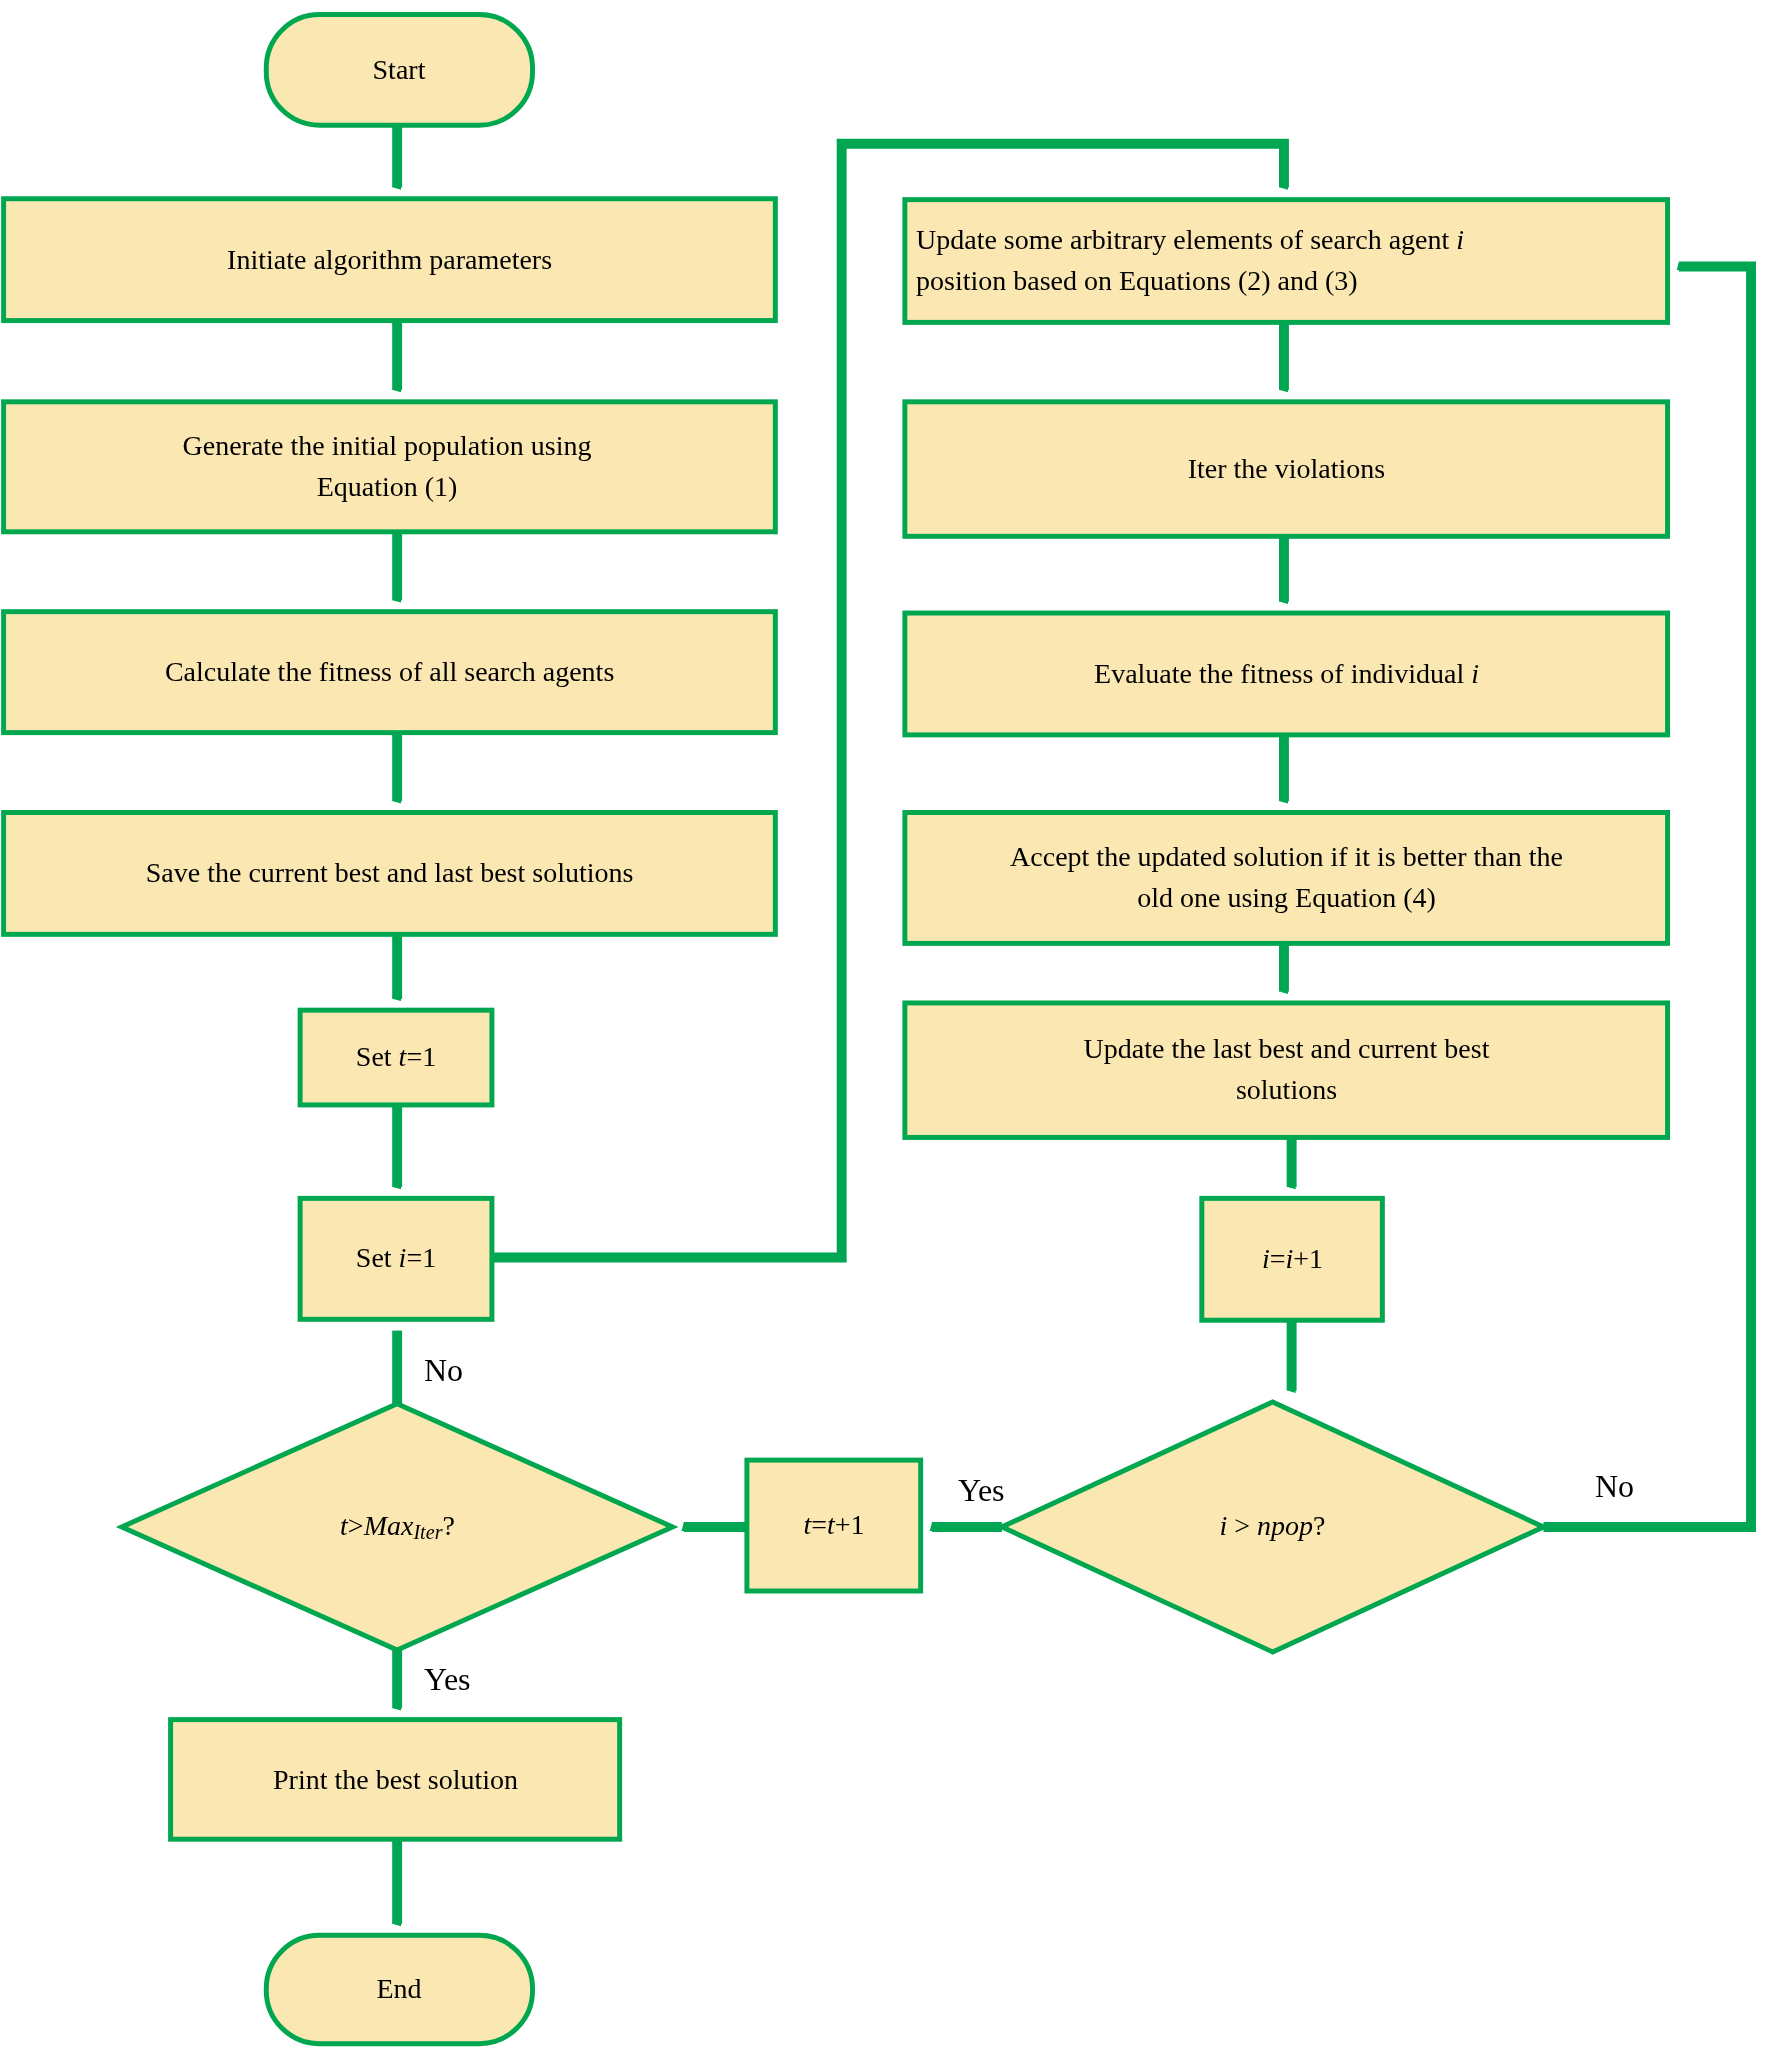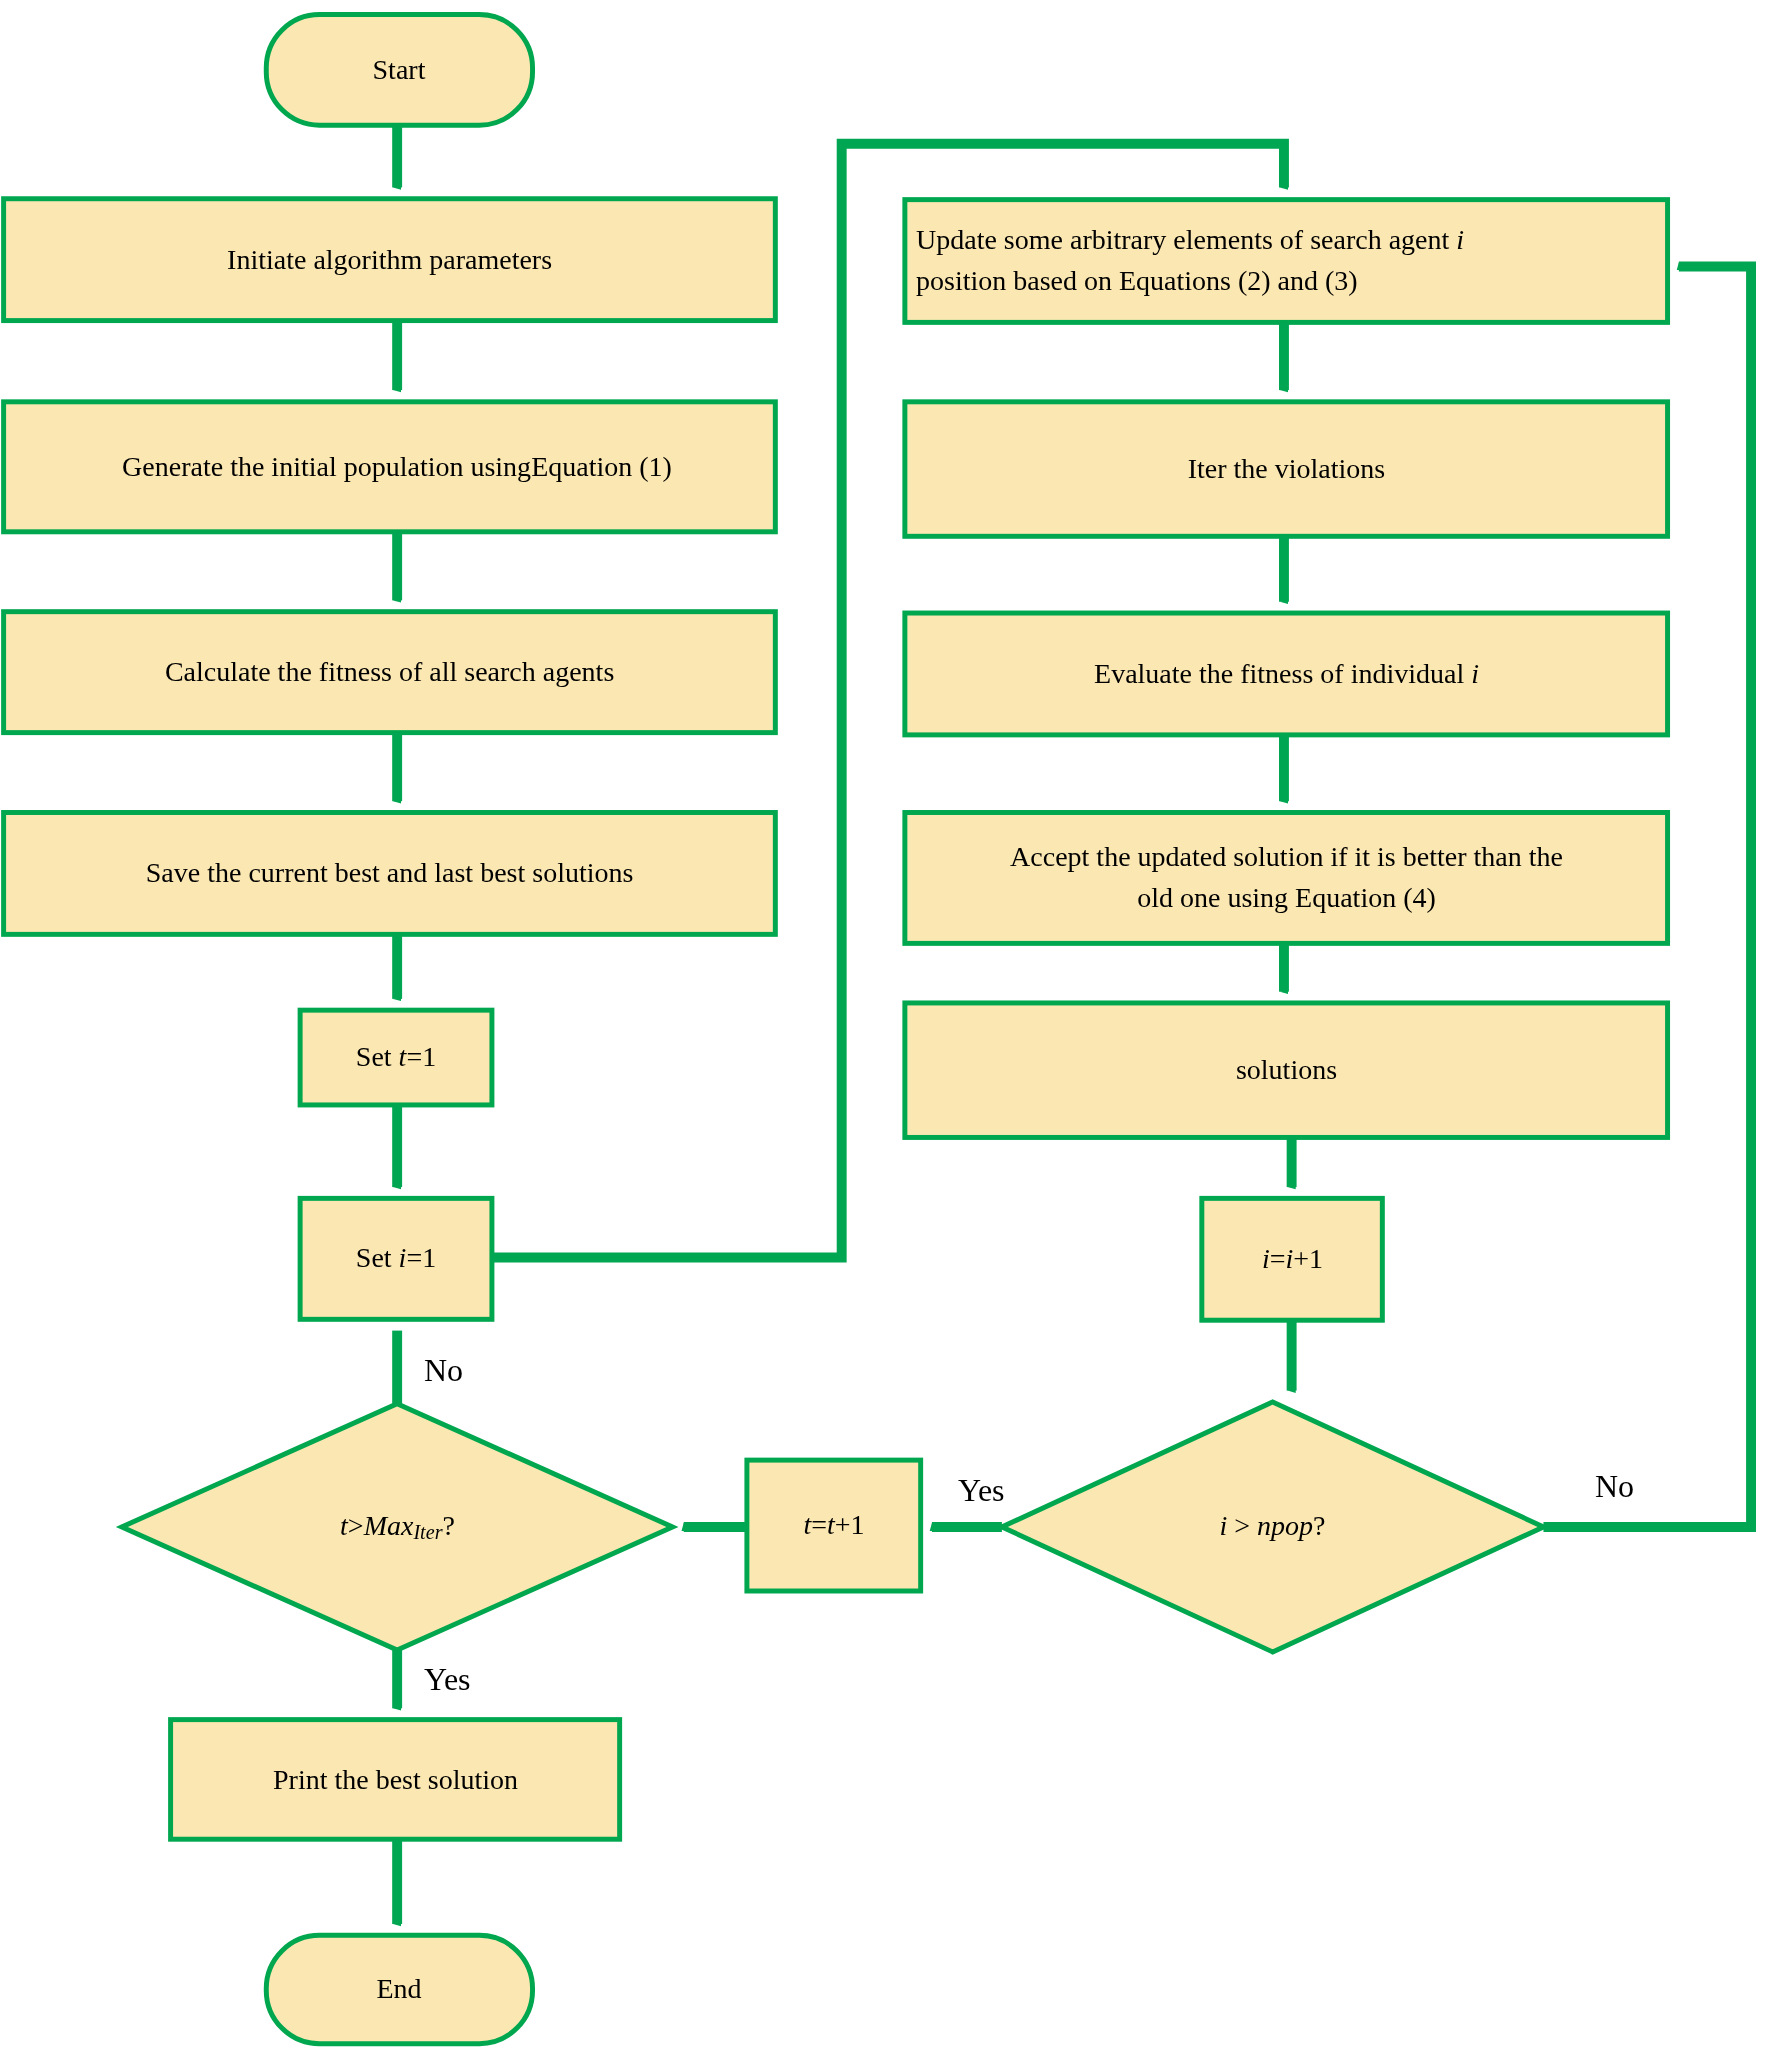--- a/index.html
+++ b/index.html
@@ -146,21 +146,21 @@
   </svg>
 
   <div class="nodeText" style="left:266px; top:14.4px; width:266px; height:111px;align-items:center;">
     <span>Start</span>
   </div>
 
   <div class="nodeText" style="left:3.6px; top:199px; width:772px; height:122px;">
     <span>Initiate algorithm parameters</span>
   </div>
 
-  <div class="nodeText" style="left:11px; top:402px; width:772px; height:130px; flex-direction:row;">
+  <div class="nodeText" style="left:1px; top:402px; width:772px; height:130px; flex-direction:column;">
     <span>Generate the initial population using</span>
     <span>Equation (1)</span>
   </div>
 
   <div class="nodeText" style="left:3.6px; top:612px; width:772px; height:121px;">
     <span>Calculate the fitness of all search agents</span>
   </div>
 
   <div class="nodeText" style="left:3.6px; top:812px; width:772px; height:122px;">
     <span>Save the  current best and last best solutions</span>
@@ -198,20 +198,21 @@
   <div class="nodeText" style="left:905px; top:613px; width:763px; height:122px;">
     <span><span>Evaluate the fitness of individual </span><span class="ital">i</span></span>
   </div>
 
   <div class="nodeText" style="left:905px; top:812px; width:763px; height:131px; flex-direction:column;">
     <span>Accept the updated solution if it is better than the</span>
     <span>old one using Equation (4)</span>
   </div>
 
   <div class="nodeText" style="left:905px; top:1003px; width:763px; height:134px; flex-direction:column;">
+    <span>Update the last best and current best</span>
     <span>solutions</span>
   </div>
 
   <div class="nodeText" style="left:1202px; top:1198px; width:181px; height:122px;">
     <span><span class="ital">i</span><span>=</span><span class="ital">i</span><span>+1</span></span>
   </div>
 
   <div class="nodeText" style="left:1083px; top:1489px; width:379px; height:74px;">
     <span><span class="ital">i</span><span> &gt; </span><span class="ital">npop</span><span>?</span></span>
   </div>

